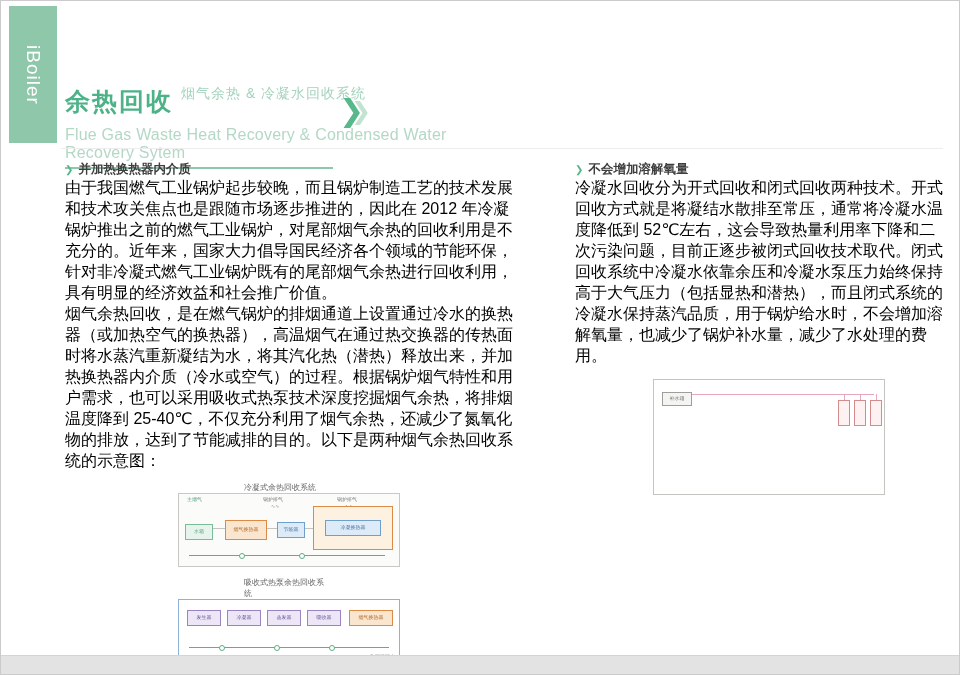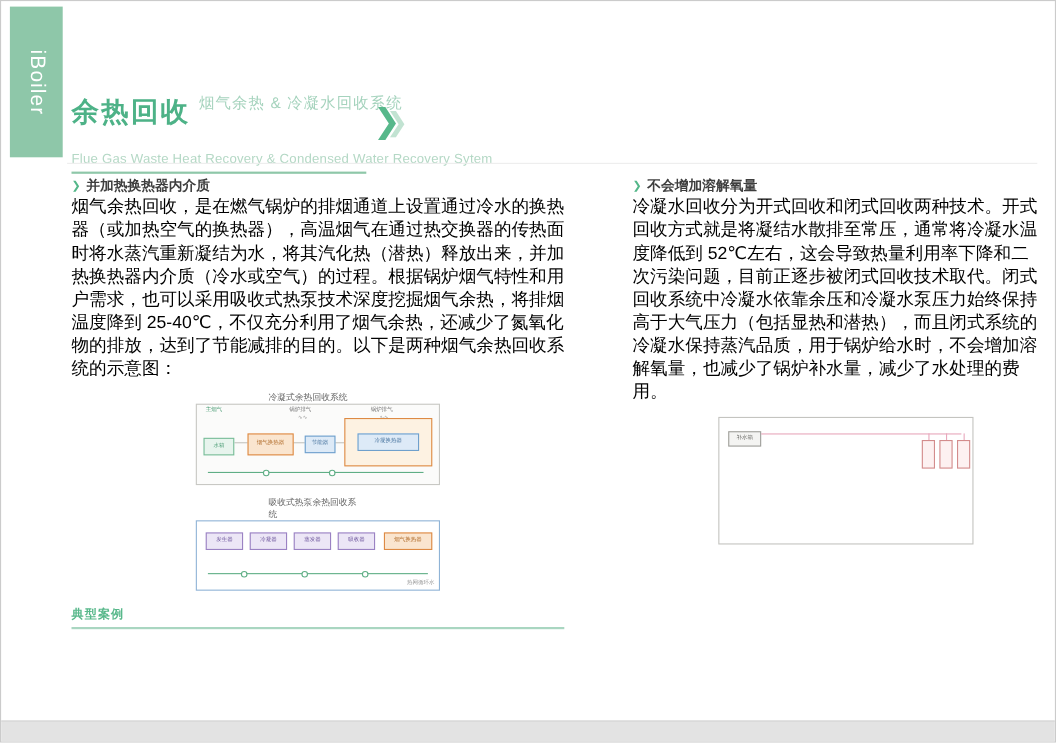--- a/index.html
+++ b/index.html
@@ -9,21 +9,21 @@
 
   
   .brand-tab { position:absolute; left:8px; top:5px; width:48px; height:137px; background:#8ec7a9; display:flex; align-items:center; justify-content:center; }
   .brand { transform:rotate(90deg); color:#ffffff; font-size:19px; font-weight:500; letter-spacing:1px; white-space:nowrap; }
 
   
   .header { position:absolute; left:64px; top:84px; width:420px; }
   .title-row { display:flex; align-items:flex-start; gap:8px; }
   .page-title { font-size:25px; font-weight:bold; color:#4db287; letter-spacing:2px; }
   .page-subtitle { font-size:14px; color:#a5d3bd; letter-spacing:1px; }
-  .page-subtitle-en { margin-top:19px; font-size:12px; color:#b4d8c5; letter-spacing:.2px; }
+  .page-subtitle-en { margin-top:8px; font-size:16px; color:#b4d8c5; letter-spacing:.2px; }
   .header-rule { margin-top:5px; width:268px; height:2px; background:#8ec7a9; }
   .header-chevron { position:absolute; left:274px; top:8px; font-size:30px; font-weight:bold; color:#57b88b; }
   .header-chevron-back { position:absolute; left:286px; top:12px; font-size:24px; color:#c2e3d2; }
   .header-divider { position:absolute; top:147px; left:60px; right:16px; height:1px; background:#ededed; }
 
   
   .columns { position:absolute; top:160px; left:64px; right:16px; display:flex; gap:62px; }
   .col-left { flex:0 0 448px; width:448px; }
   .col-right { flex:1; }
   .sec-heading { display:flex; align-items:center; gap:5px; font-size:12.5px; font-weight:bold; color:#3e3e3e; }
@@ -72,20 +72,21 @@
 
   <div class="header-divider"></div>
 
   <div class="columns">
 
     <section class="col-left">
       <h2 class="sec-heading">
         <span class="sec-marker">❯</span>
         <span>并加热换热器内介质</span>
       </h2>
+      <p>由于我国燃气工业锅炉起步较晚，而且锅炉制造工艺的技术发展和技术攻关焦点也是跟随市场逐步推进的，因此在 2012 年冷凝锅炉推出之前的燃气工业锅炉，对尾部烟气余热的回收利用是不充分的。近年来，国家大力倡导国民经济各个领域的节能环保，针对非冷凝式燃气工业锅炉既有的尾部烟气余热进行回收利用，具有明显的经济效益和社会推广价值。</p>
       <p>烟气余热回收，是在燃气锅炉的排烟通道上设置通过冷水的换热器（或加热空气的换热器），高温烟气在通过热交换器的传热面时将水蒸汽重新凝结为水，将其汽化热（潜热）释放出来，并加热换热器内介质（冷水或空气）的过程。根据锅炉烟气特性和用户需求，也可以采用吸收式热泵技术深度挖掘烟气余热，将排烟温度降到 25-40℃，不仅充分利用了烟气余热，还减少了氮氧化物的排放，达到了节能减排的目的。以下是两种烟气余热回收系统的示意图：</p>
 
       <div class="diagram-row">
         <div class="diagram-label">冷凝式余热回收系统</div>
         <div class="diagram d1">
           <span class="dtx" style="left:8px;top:3px;color:#4f9f78;">主烟气</span>
           <span class="dtx" style="left:84px;top:3px;">锅炉排气</span>
           <span class="dtx" style="left:158px;top:3px;">锅炉排气</span>
           <span class="dtx" style="left:92px;top:10px;color:#999;">∿∿</span>
           <span class="dtx" style="left:166px;top:10px;color:#999;">∿∿</span>

